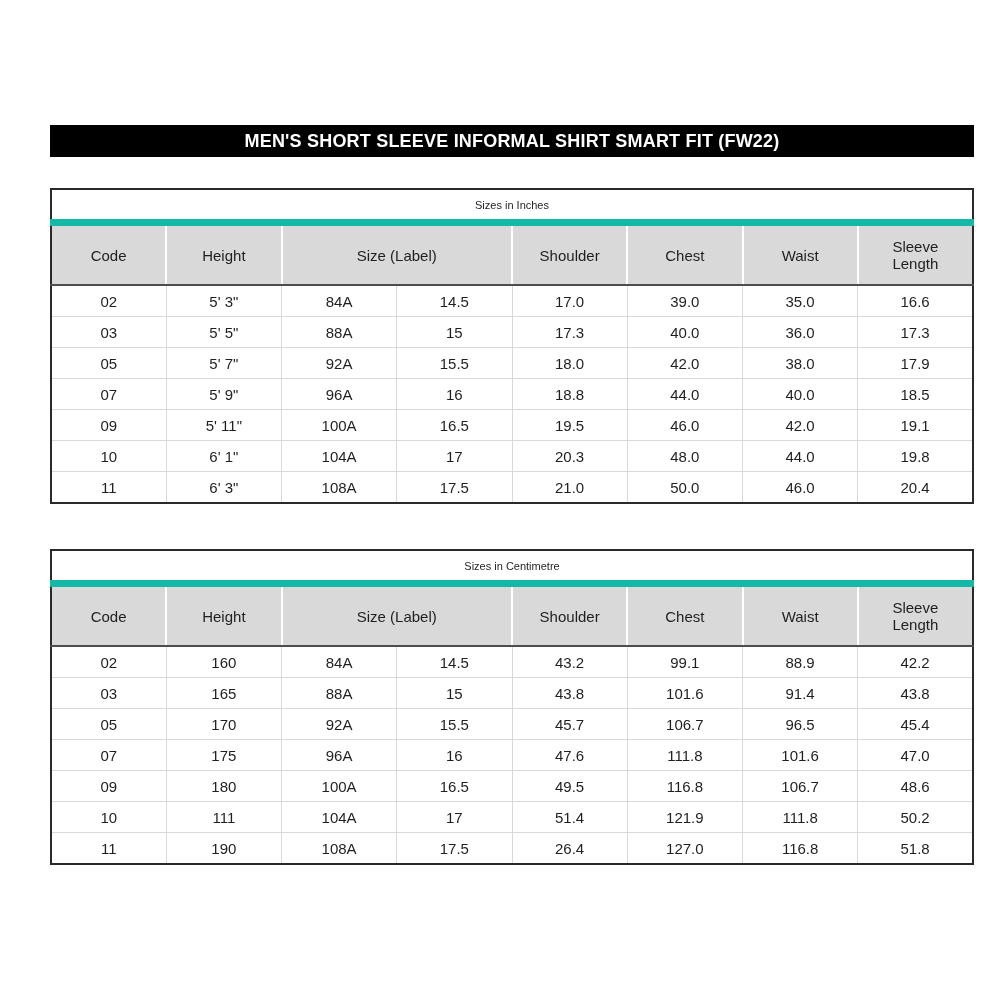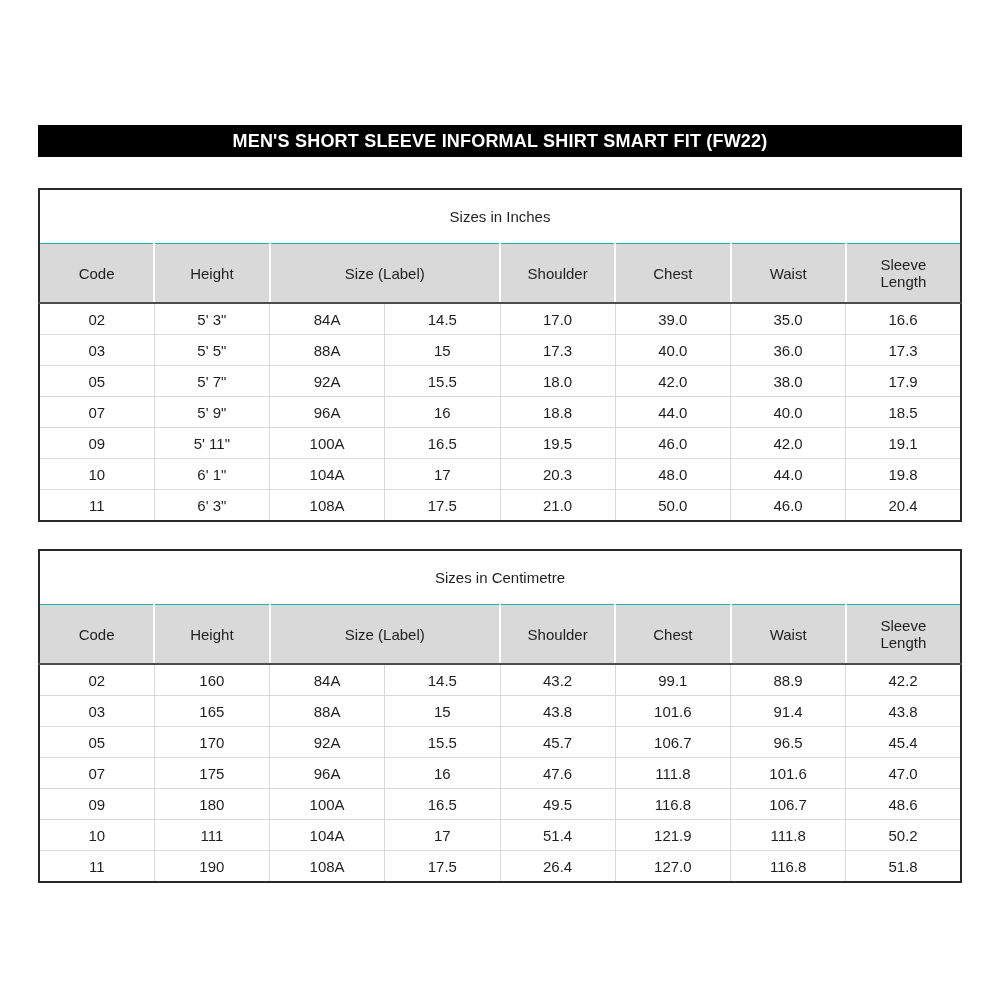--- a/index.html
+++ b/index.html
@@ -11,20 +11,21 @@
     width: 1000px;
     height: 1000px;
     position: relative;
     font-family: "Liberation Sans", sans-serif;
     color: #1f1f1f;
     overflow: hidden;
   }
   .page {
     position: absolute;
     inset: 0;
+    margin-left: 12px;
   }
   .title-bar {
     position: absolute;
     left: 38px;
     top: 125px;
     width: 924px;
     height: 32px;
     background: #000000;
     color: #ffffff;
     display: flex;
@@ -45,24 +46,24 @@
     font-size: 15px;
   }
   table.table-inches { top: 188px; }
   table.table-cm     { top: 549px; }
 
   tr.title-row td {
     height: 29px;
     text-align: center;
     vertical-align: middle;
     background: #ffffff;
-    border-bottom: 1px solid #14b8a6;
-    font-size: 15px;
+    border-bottom: 7px solid #14b8a6;
+    font-size: 11px;
     font-weight: normal;
-    padding: 12px;
+    padding: 0;
   }
   tr.header-row th {
     height: 29px;
     background: #d9d9d9;
     font-weight: normal;
     text-align: center;
     vertical-align: middle;
     border-left: 2px solid #ffffff;
     border-bottom: 2px solid #4d4d4d;
     font-size: 15px;

